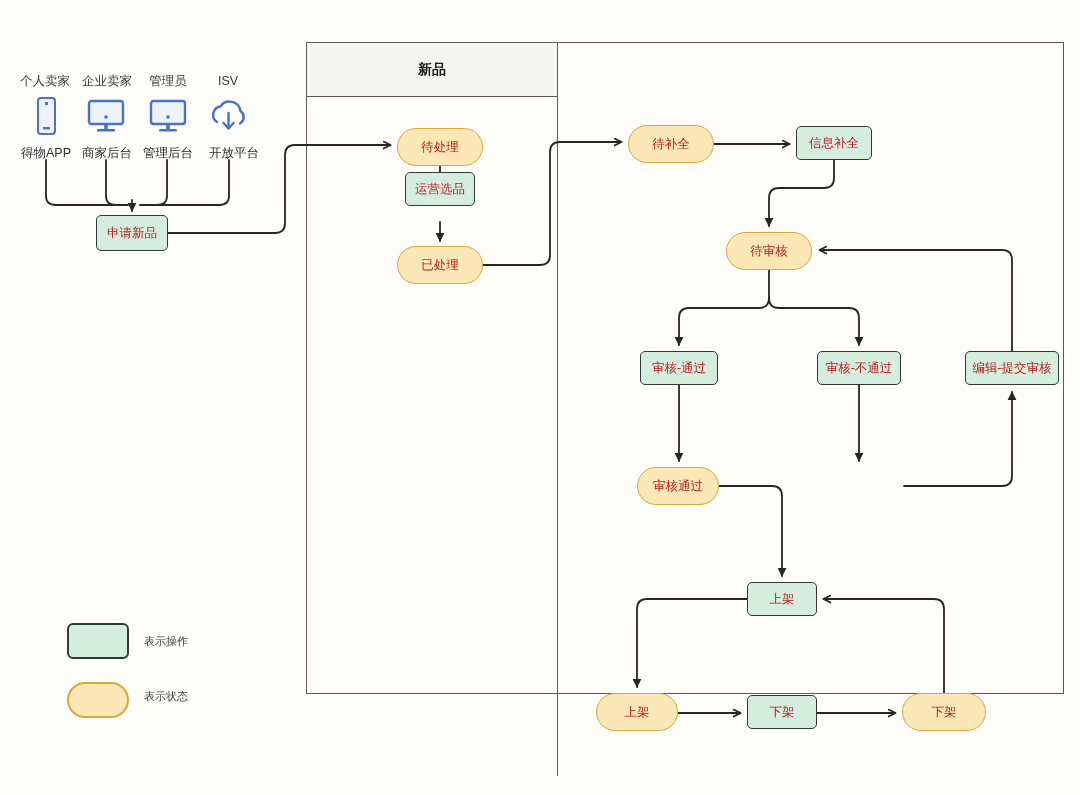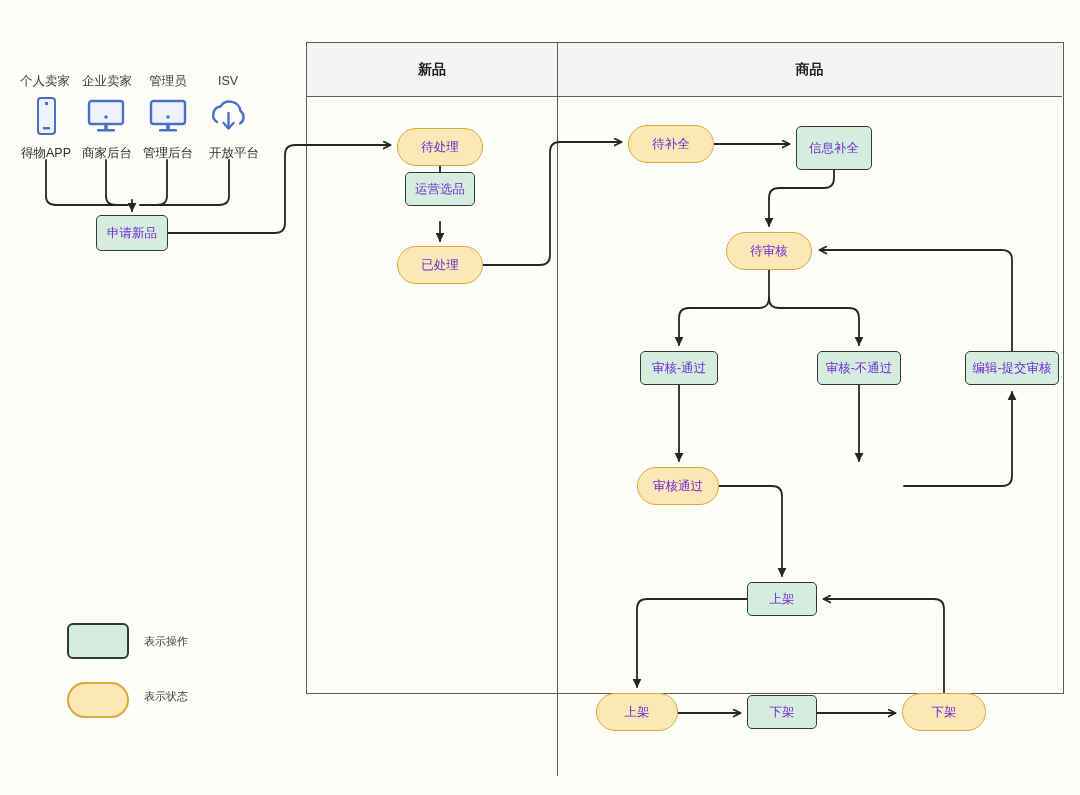--- a/index.html
+++ b/index.html
@@ -85,21 +85,21 @@
   }
 
   
   .node {
     position: absolute;
     box-sizing: border-box;
     display: flex;
     align-items: center;
     justify-content: center;
     font-size: 12.5px;
-    color: #6d28d9;
+    color: #b91c1c;
     white-space: nowrap;
     z-index: 5;
   }
   .node.state {
     background: #fbe8b6;
     border: 1.6px solid #d9a93a;
     border-radius: 20px;
   }
   .node.action {
     background: #d4edde;
@@ -168,21 +168,20 @@
 
   <div class="node action" style="left:96px; top:215px; width:72px; height:36px;">申请新品</div>
 
   <div class="legend-swatch-op" style="left:67px; top:623px;"></div>
   <div class="legend-text" style="left:144px; top:634px;">表示操作</div>
   <div class="legend-swatch-st" style="left:67px; top:682px;"></div>
   <div class="legend-text" style="left:144px; top:689px;">表示状态</div>
 
   <div class="lane-frame">
     <div class="lane-header" style="left:0; width:250px;">新品</div>
-    <div class="lane-header" style="left:250px; right:0; width:505px;">商品</div>
     <div class="lane-divider" style="left:250px;"></div>
   </div>
 
   <svg class="edges">
     <defs>
       <marker id="ah" markerWidth="9" markerHeight="9" refX="7.4" refY="4.5" orient="auto" markerUnits="userSpaceOnUse">
         <path d="M0.5,0.8 L8,4.5 L0.5,8.2" fill="none" stroke="#262626" stroke-width="1.7" stroke-linecap="round" stroke-linejoin="round"></path>
       </marker>
       <marker id="ahf" markerWidth="10" markerHeight="10" refX="8" refY="5" orient="auto" markerUnits="userSpaceOnUse">
         <path d="M0,0.6 L9,5 L0,9.4 Z" fill="#262626"></path>
@@ -230,21 +229,21 @@
 
       <path d="M944,693 L944,609 Q944,599 934,599 L824,599" marker-end="url(#ah)"></path>
     </g>
   </svg>
 
   <div class="node state" style="left:397px; top:128px; width:86px; height:38px;">待处理</div>
   <div class="node action" style="left:405px; top:172px; width:70px; height:34px;">运营选品</div>
   <div class="node state" style="left:397px; top:246px; width:86px; height:38px;">已处理</div>
 
   <div class="node state" style="left:628px; top:125px; width:86px; height:38px;">待补全</div>
-  <div class="node action" style="left:796px; top:126px; width:76px; height:44px;">信息补全</div>
+  <div class="node action" style="left:796px; top:126px; width:76px; height:34px;">信息补全</div>
   <div class="node state" style="left:726px; top:232px; width:86px; height:38px;">待审核</div>
 
   <div class="node action" style="left:640px; top:351px; width:78px; height:34px;">审核-通过</div>
   <div class="node action" style="left:817px; top:351px; width:84px; height:34px;">审核-不通过</div>
   <div class="node action" style="left:965px; top:351px; width:94px; height:34px;">编辑-提交审核</div>
 
   <div class="node state" style="left:637px; top:467px; width:82px; height:38px;">审核通过</div>
 
   <div class="node action" style="left:747px; top:582px; width:70px; height:34px;">上架</div>
   <div class="node state" style="left:596px; top:693px; width:82px; height:38px;">上架</div>

